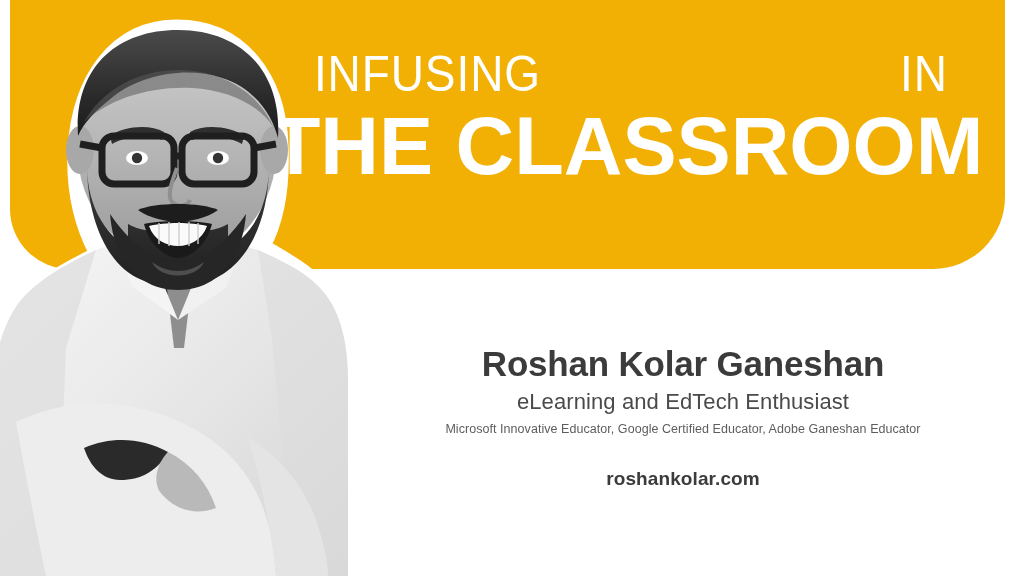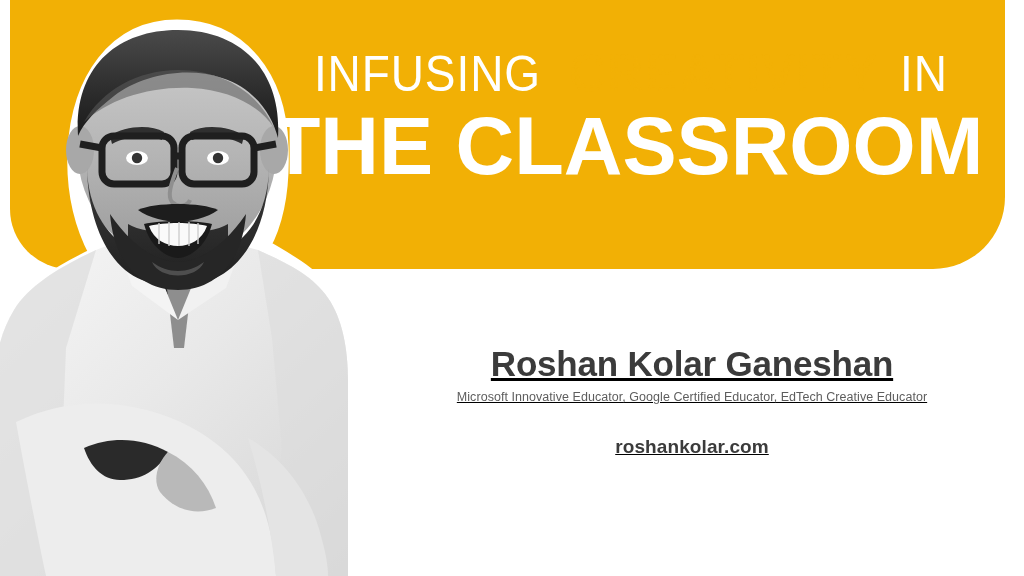--- a/index.html
+++ b/index.html
@@ -94,25 +94,24 @@
     top: 18px;
     width: 356px;
     height: 558px;
     filter: grayscale(1);
   }
   .portrait svg { display: block; width: 100%; height: 100%; }
 
   
   .person-block {
     position: absolute;
-    left: 385px;
+    left: 376px;
     top: 344px;
     width: 614px;
     text-align: center;
-    text-decoration: underline;
   }
   .person-name {
     font-family: "Liberation Sans", sans-serif;
     font-weight: 700;
     font-size: 35px;
     color: #3b3b3b;
     letter-spacing: -0.2px;
     line-height: 1.12;
   }
   .person-role {
@@ -264,17 +263,18 @@
           <path d="M197 204 L197 228"></path>
         <path d="M206 205 L206 226"></path>
       </g>
 
       <path d="M160 244 C176 256 196 256 212 244 C204 262 168 262 160 244 Z" fill="#6f6f6f" opacity="0.55"></path>
     </svg>
   </div>
 
   <div class="person-block">
     <div class="person-name">Roshan Kolar Ganeshan</div>
-    <div class="person-creds">Microsoft Innovative Educator, Google Certified Educator, EdTech Creative Educator</div>
+    <div class="person-role">eLearning and EdTech Enthusiast</div>
+    <div class="person-creds">Microsoft Innovative Educator, Google Certified Educator, Adobe Ganeshan Educator</div>
     <div class="person-site">roshankolar.com</div>
   </div>
 
 </div>
 
 </body></html>

